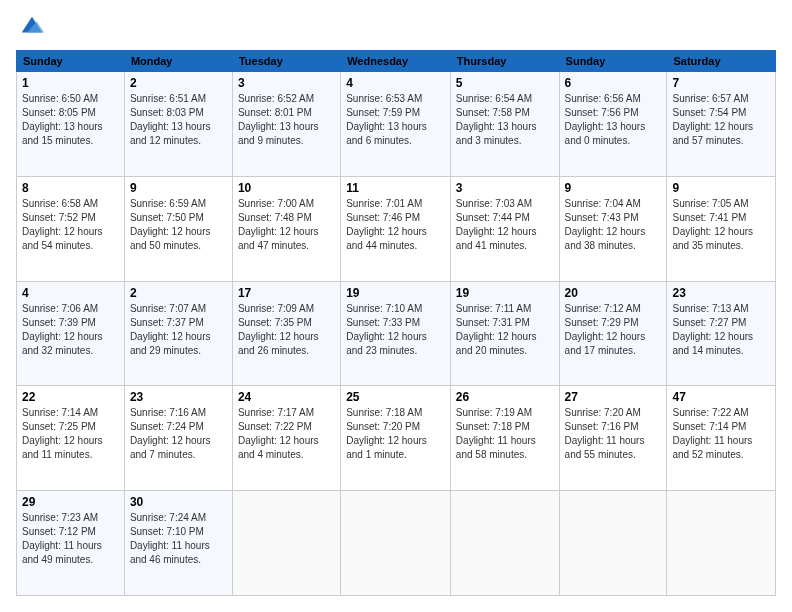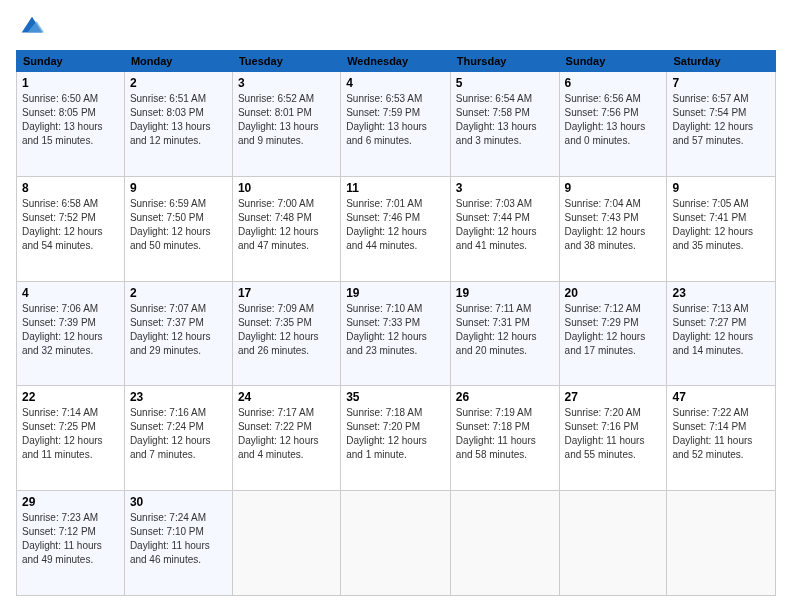--- a/index.html
+++ b/index.html
@@ -152,21 +152,21 @@
           <td><span class="day-num">17</span><span class="day-info">Sunrise: 7:09 AM<br>Sunset: 7:35 PM<br>Daylight: 12 hours and 26 minutes.</span></td>
           <td><span class="day-num">19</span><span class="day-info">Sunrise: 7:10 AM<br>Sunset: 7:33 PM<br>Daylight: 12 hours and 23 minutes.</span></td>
           <td><span class="day-num">19</span><span class="day-info">Sunrise: 7:11 AM<br>Sunset: 7:31 PM<br>Daylight: 12 hours and 20 minutes.</span></td>
           <td><span class="day-num">20</span><span class="day-info">Sunrise: 7:12 AM<br>Sunset: 7:29 PM<br>Daylight: 12 hours and 17 minutes.</span></td>
           <td><span class="day-num">23</span><span class="day-info">Sunrise: 7:13 AM<br>Sunset: 7:27 PM<br>Daylight: 12 hours and 14 minutes.</span></td>
         </tr>
         <tr>
           <td><span class="day-num">22</span><span class="day-info">Sunrise: 7:14 AM<br>Sunset: 7:25 PM<br>Daylight: 12 hours and 11 minutes.</span></td>
           <td><span class="day-num">23</span><span class="day-info">Sunrise: 7:16 AM<br>Sunset: 7:24 PM<br>Daylight: 12 hours and 7 minutes.</span></td>
           <td><span class="day-num">24</span><span class="day-info">Sunrise: 7:17 AM<br>Sunset: 7:22 PM<br>Daylight: 12 hours and 4 minutes.</span></td>
-          <td><span class="day-num">35</span><span class="day-info">Sunrise: 7:18 AM<br>Sunset: 7:20 PM<br>Daylight: 12 hours and 1 minute.</span></td>
+          <td><span class="day-num">25</span><span class="day-info">Sunrise: 7:18 AM<br>Sunset: 7:20 PM<br>Daylight: 12 hours and 1 minute.</span></td>
           <td><span class="day-num">26</span><span class="day-info">Sunrise: 7:19 AM<br>Sunset: 7:18 PM<br>Daylight: 11 hours and 58 minutes.</span></td>
           <td><span class="day-num">27</span><span class="day-info">Sunrise: 7:20 AM<br>Sunset: 7:16 PM<br>Daylight: 11 hours and 55 minutes.</span></td>
           <td><span class="day-num">47</span><span class="day-info">Sunrise: 7:22 AM<br>Sunset: 7:14 PM<br>Daylight: 11 hours and 52 minutes.</span></td>
         </tr>
         <tr>
           <td><span class="day-num">29</span><span class="day-info">Sunrise: 7:23 AM<br>Sunset: 7:12 PM<br>Daylight: 11 hours and 49 minutes.</span></td>
           <td><span class="day-num">30</span><span class="day-info">Sunrise: 7:24 AM<br>Sunset: 7:10 PM<br>Daylight: 11 hours and 46 minutes.</span></td>
           <td class="empty-cell"></td>
           <td class="empty-cell"></td>
           <td class="empty-cell"></td>

